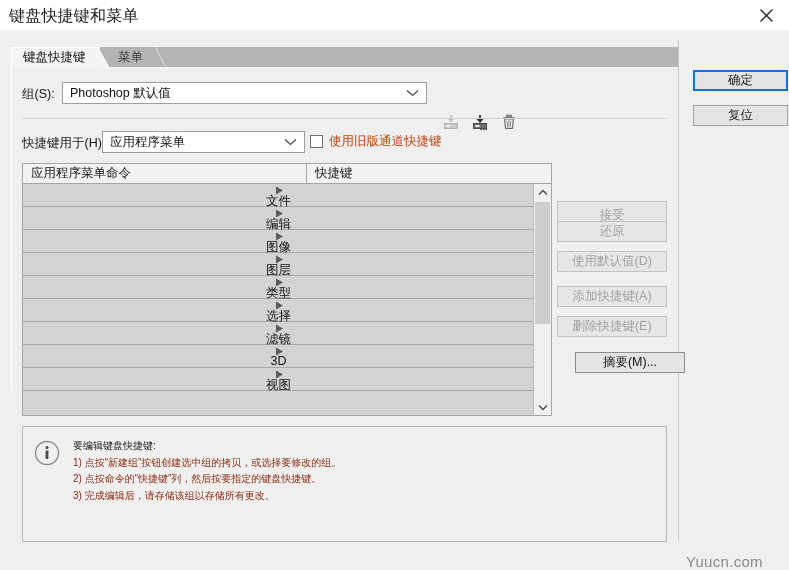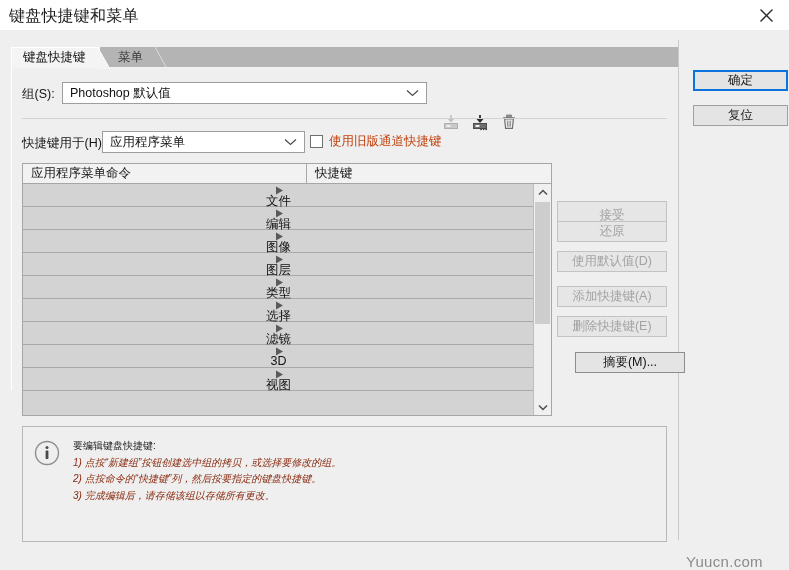--- a/index.html
+++ b/index.html
@@ -209,21 +209,21 @@
     border:1px solid #b8b8b8; background:#efefef;
   }
   .infoicon {
     position:absolute; left:11px; top:13px; width:26px; height:26px;
   }
   .infotext {
     position:absolute; left:50px; top:11px;
     font-size:10px; line-height:16.5px; color:#1a1a1a;
   }
   .infotext .ln { white-space:nowrap; }
-  .infotext .num { color:#8a2b10;font-style:italic; }
+  .infotext .num { color:#8a2b10; }
 
   
   .watermark {
     position:absolute; left:683px; top:522px;
     font-size:15px; color:#8b8b8b; letter-spacing:.3px;
     background:#efefef; padding:1px 3px;
   }
 </style>
 </head>
 <body>

